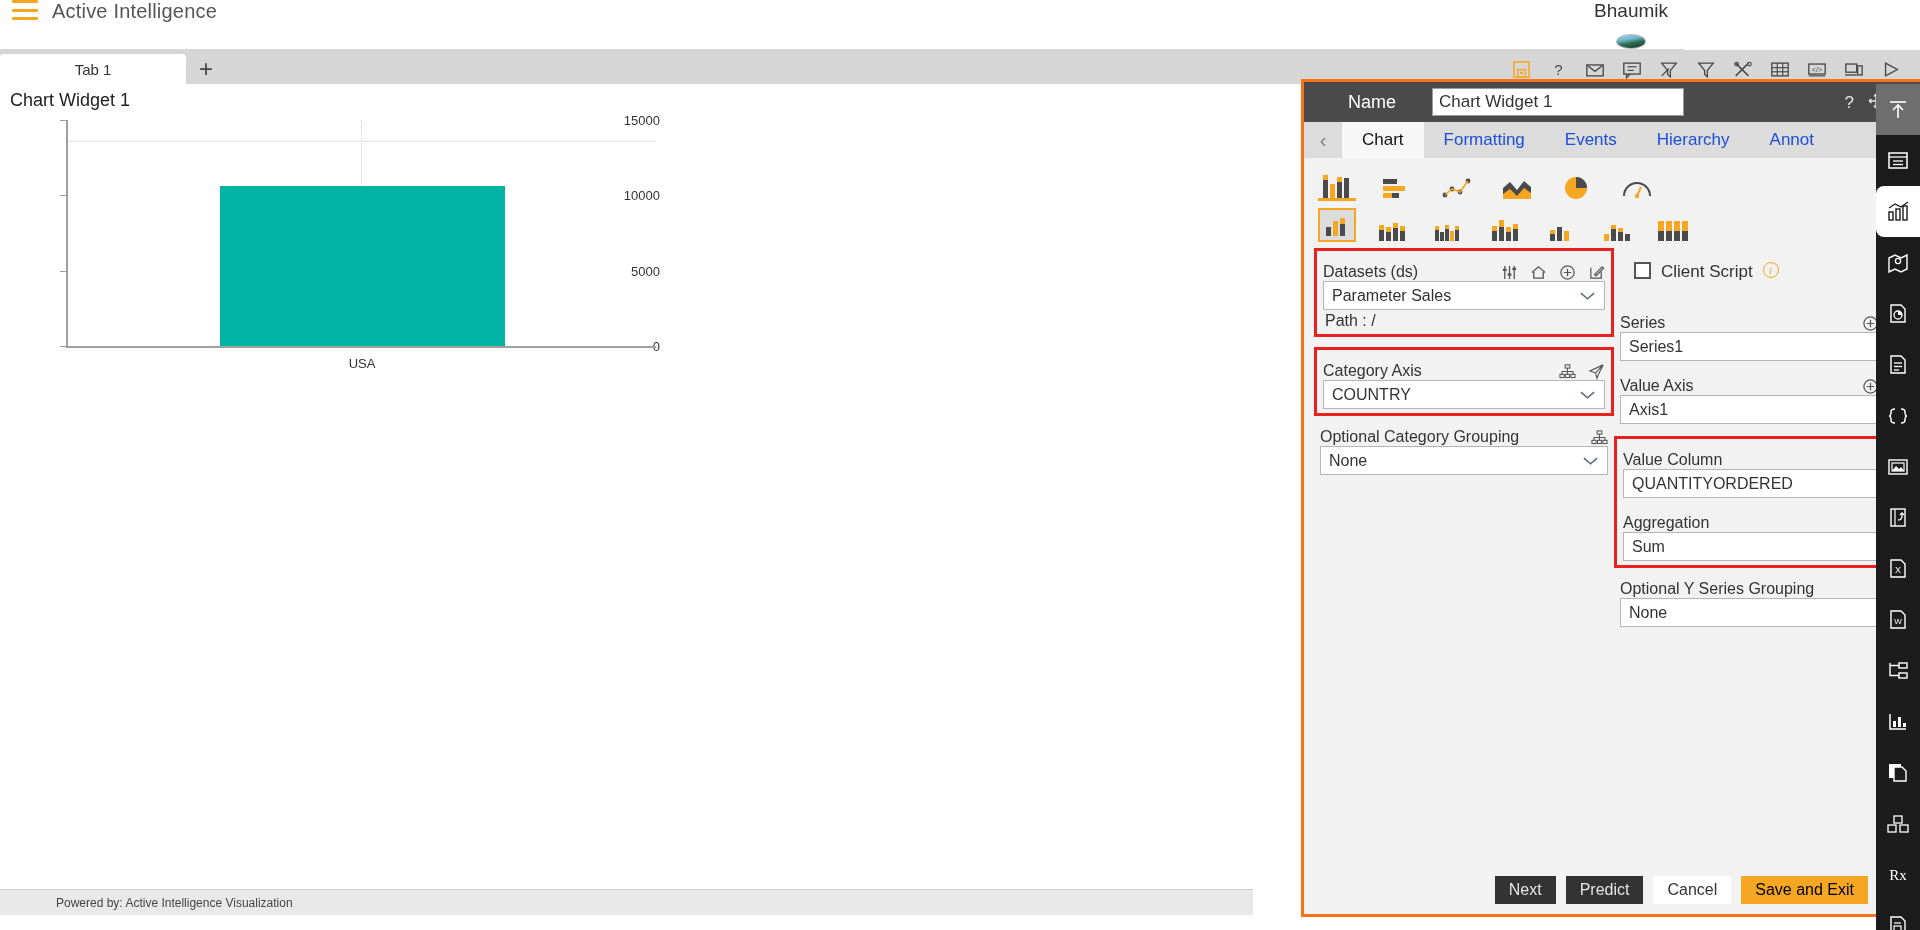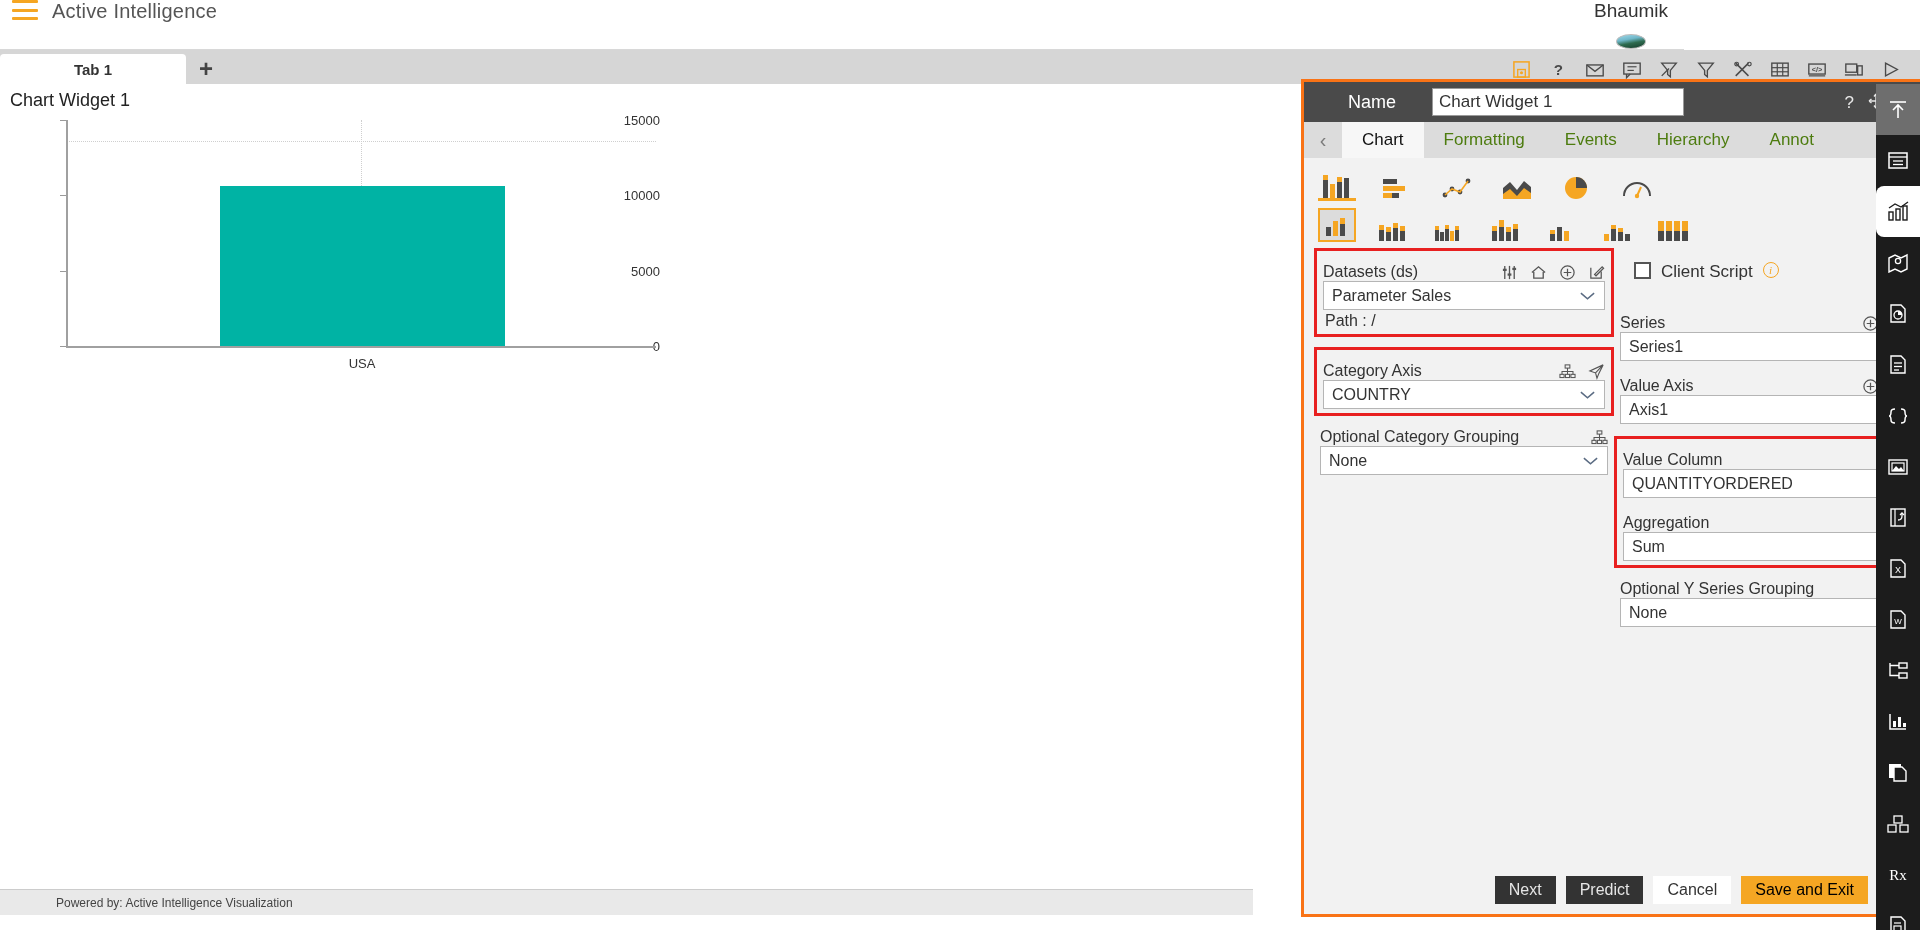--- a/index.html
+++ b/index.html
@@ -23,21 +23,21 @@
   .hamburger span { display: block; height: 3px; background: #f5a623; border-radius: 1px; }
   .app-title { font-size: 20px; color: #555; letter-spacing: .2px; }
   .topbar-right { margin-left: auto; display: flex; align-items: center; gap: 12px; margin-right: 16px; flex-direction: column; }
   .user-name { font-size: 19px; color: #333; }
   .avatar { width: 30px; height: 30px; border-radius: 50%; border: 1px solid #bbb;
     background: linear-gradient(170deg,#9fd8e8 0%,#6fb7c9 35%,#2e6b4f 60%,#153b2a 100%); }
 
   
   .tabstrip {
     position: absolute; left: 0; top: 50px; width: 1920px; height: 34px;
-    background: #d6d6d6; display: flex; align-items: flex-end; font-weight: bold;
+    background: #d6d6d6; display: flex; align-items: flex-end;
   }
   .doc-tab {
     width: 186px; height: 30px; background: #fff; border-top-left-radius: 4px; border-top-right-radius: 4px;
     display: flex; align-items: center; justify-content: center;
     font-size: 15px; color: #333; cursor: pointer;
   }
   .tab-add { width: 40px; height: 30px; display: flex; align-items: center; justify-content: center;
     font-size: 24px; color: #444; cursor: pointer; }
   .tabstrip-icons { margin-left: auto; display: flex; align-items: center; gap: 15px;
     margin-right: 18px; margin-bottom: 4px; }
@@ -70,21 +70,21 @@
   .panel-head .lbl { color: #fff; font-size: 18px; width: 120px; text-align: center; }
   .name-input { width: 252px; height: 28px; background: #fff; border: 1px solid #9a9a9a;
     font-size: 17px; color: #333; padding: 0 6px; font-family: "Liberation Sans", sans-serif; }
   .head-icons { margin-left: auto; display: flex; align-items: center; gap: 14px; color: #e8e8e8; margin-right: 6px; }
   .head-icons div { cursor: pointer; font-size: 17px; line-height: 1; }
 
   .ptabs { height: 36px; background: #dcdcdc; display: flex; align-items: stretch; }
   .ptab-arrow { width: 38px; display: flex; align-items: center; justify-content: center;
     color: #7a7a7a; font-size: 20px; cursor: pointer; }
   .ptab { padding: 0 20px; display: flex; align-items: center; font-size: 17px;
-    color: #4d7c0f; cursor: pointer; white-space: nowrap; }
+    color: #1d4ed8; cursor: pointer; white-space: nowrap; }
   .ptab.active { background: #f7f7f7; color: #111; }
 
   .types { background: #f2f2f2; padding: 6px 14px 2px 14px; }
   .type-row { display: flex; align-items: center; gap: 22px; height: 40px; }
   .type-row.sub { gap: 18px; height: 42px; }
   .tbtn { width: 38px; height: 34px; display: flex; align-items: flex-end; justify-content: center; cursor: pointer; }
   .tbtn.selected-u { border-bottom: 3px solid #f5a623; }
   .tbtn.selected-box { background: #dcdcdc; border: 2px solid #f5a623; align-items: center; }
 
   .cols { display: flex; padding: 0 10px; }

